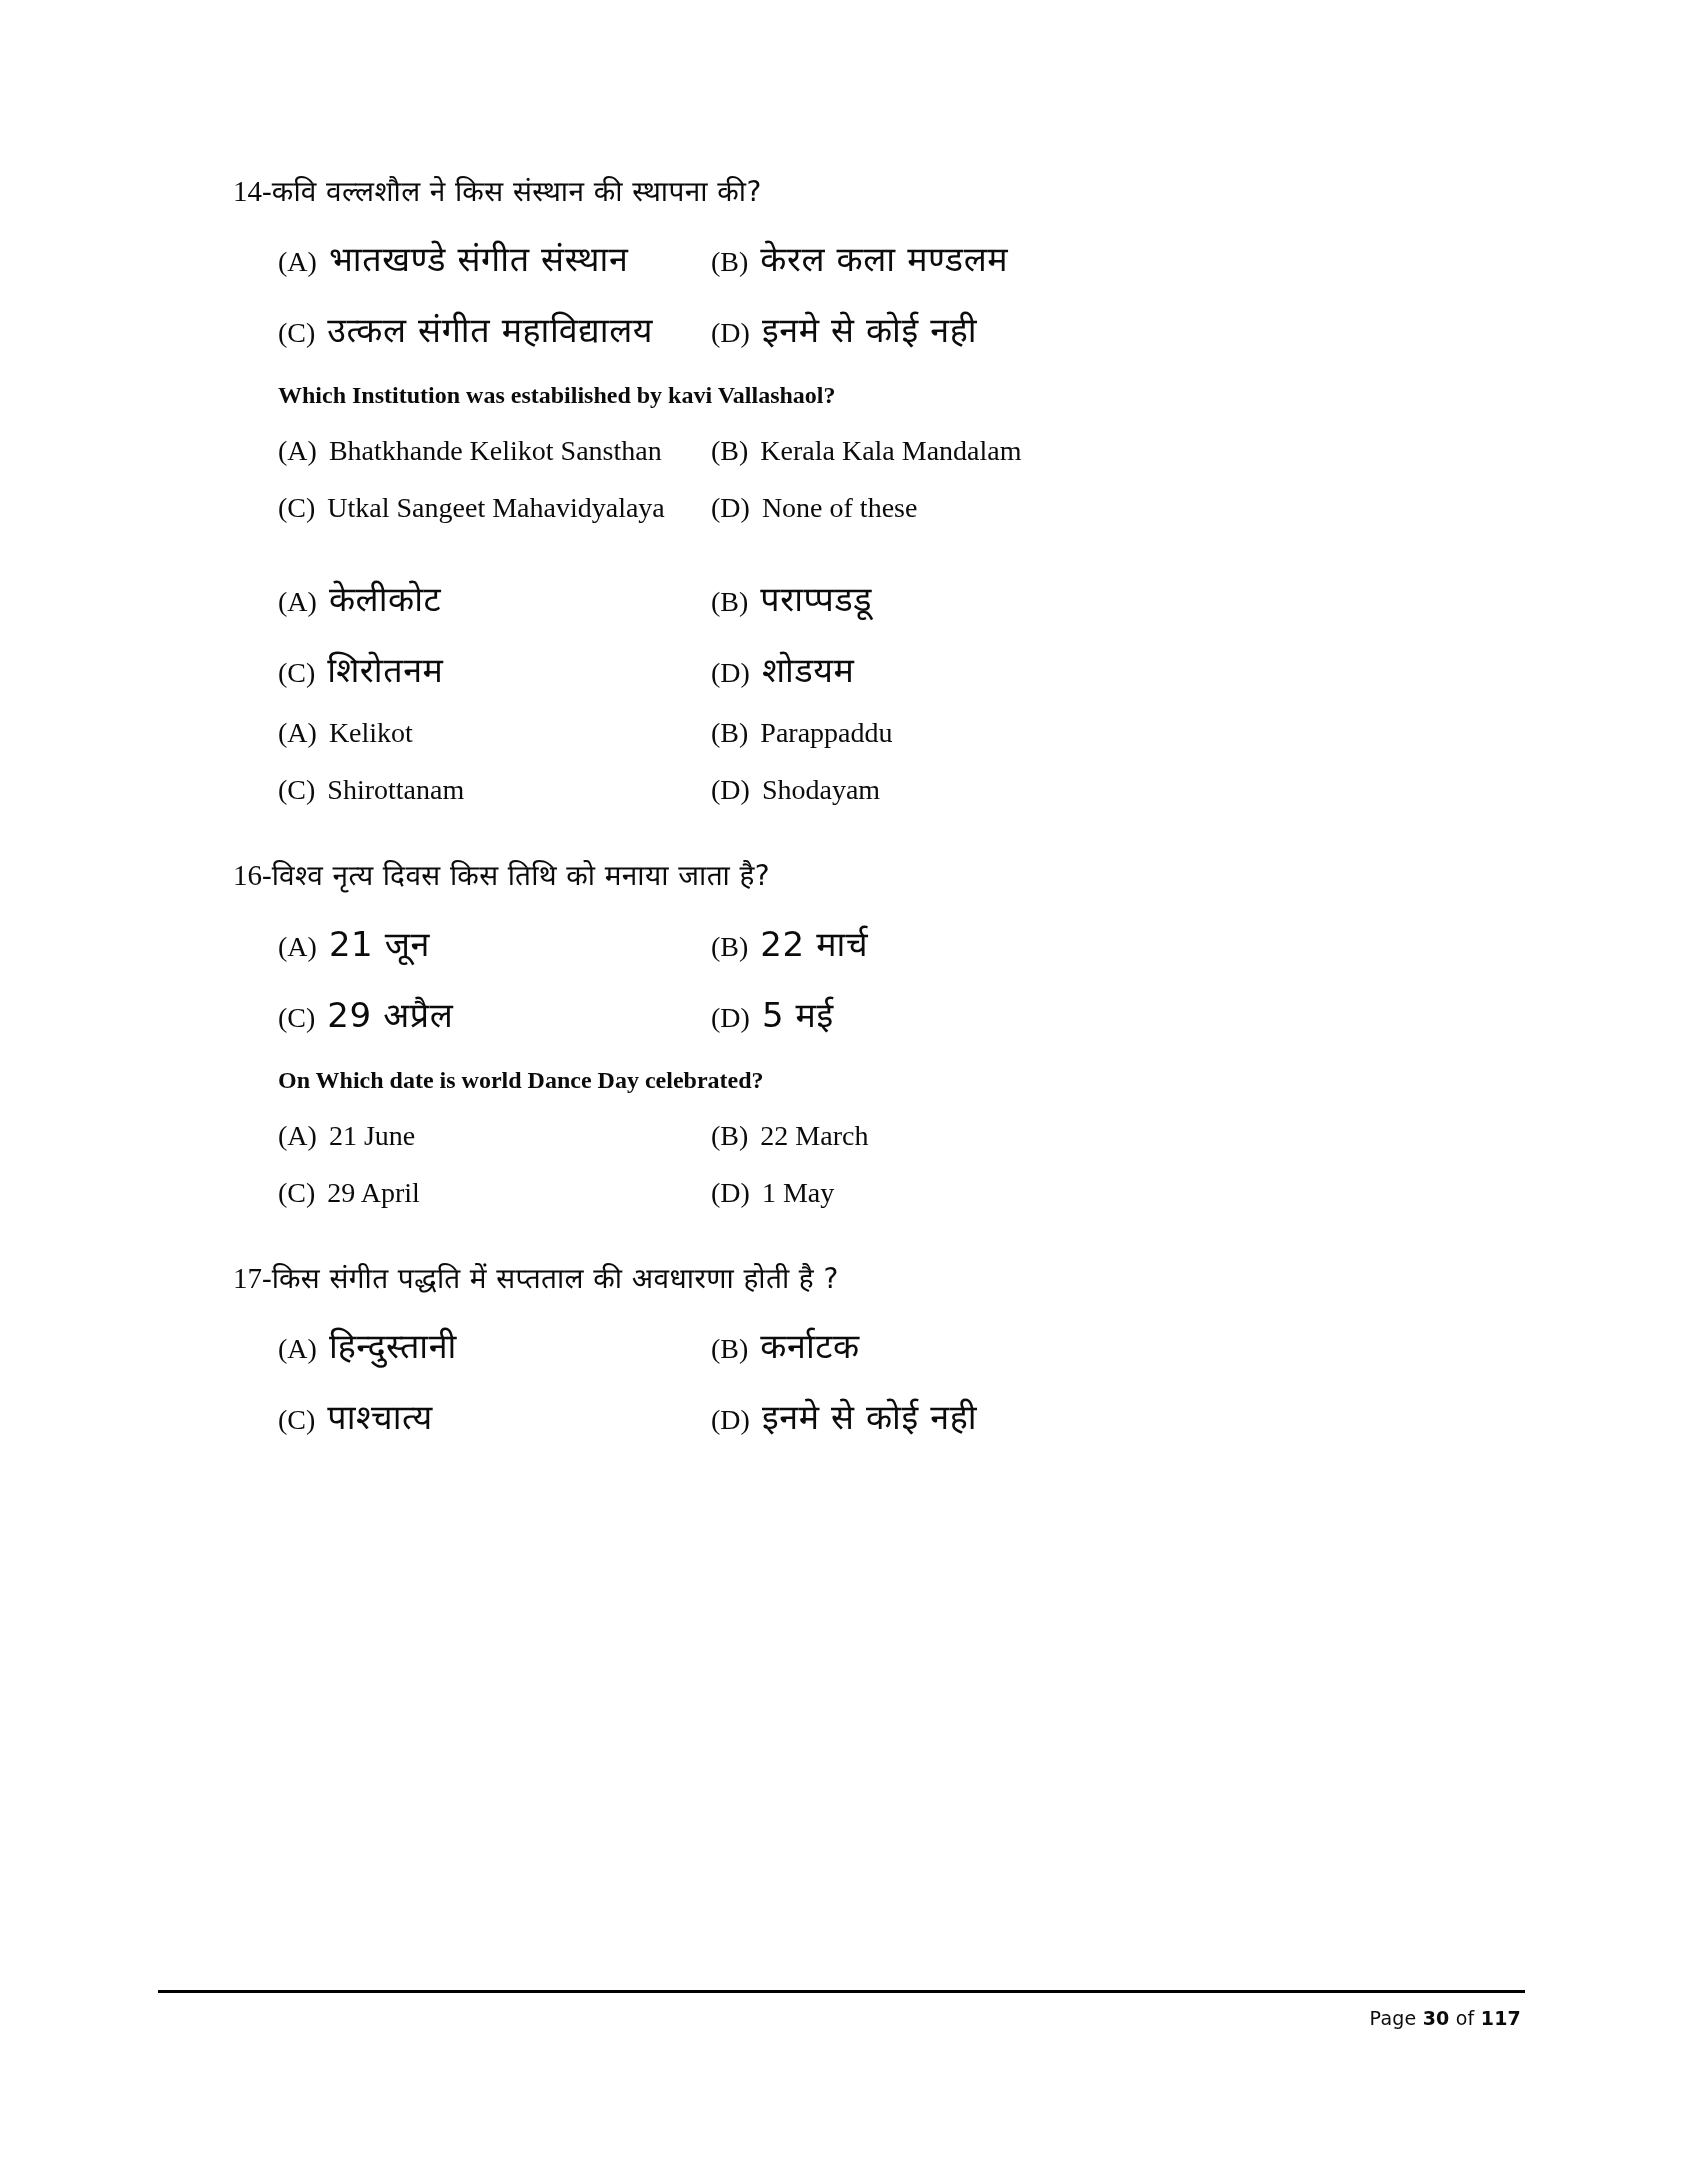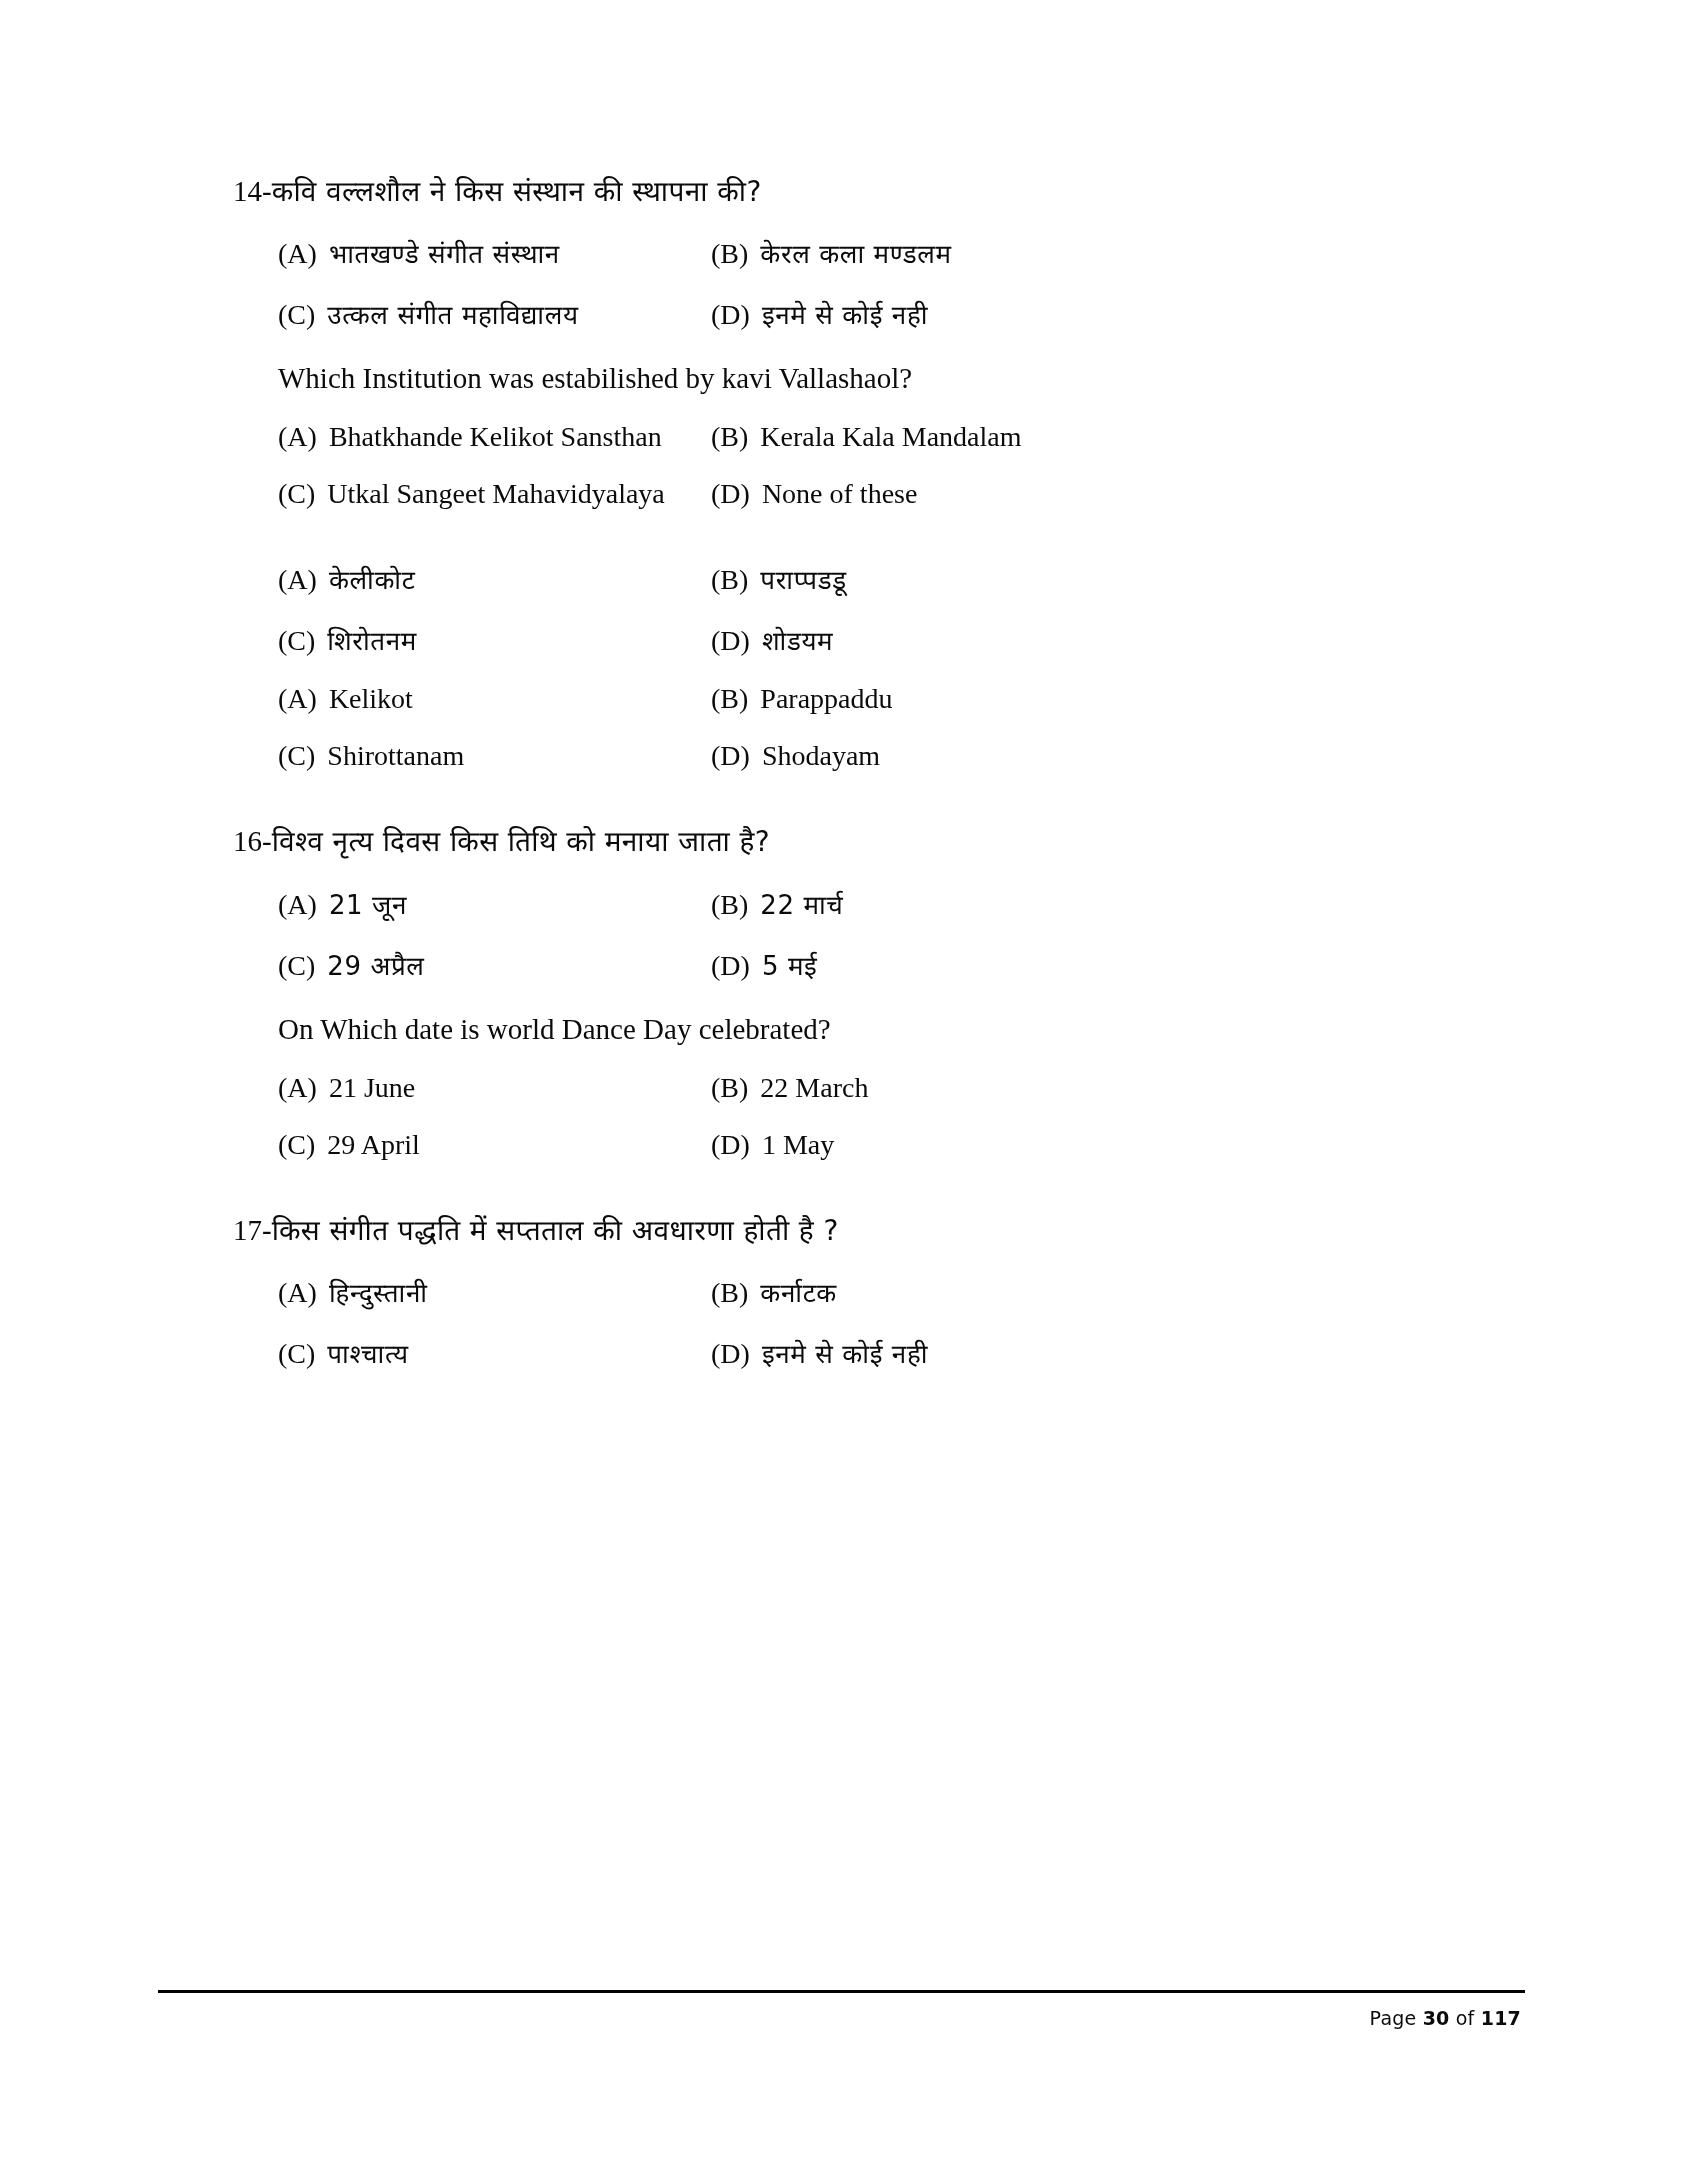--- a/index.html
+++ b/index.html
@@ -62,35 +62,36 @@
   }
   .opt-a { width: 433px; flex: 0 0 433px; }
   .opt-b { flex: 1 1 auto; }
   .opt-key {
     font-size: 28px;
     margin-right: 12px;
     white-space: nowrap;
   }
   .opt-text-dev {
     font-family: "DejaVu Sans", "Liberation Sans", sans-serif;
-    font-size: 26px;
+    font-size: 34px;
     letter-spacing: 0.6px;
     white-space: nowrap;
   }
   .opt-text-en {
     font-size: 28px;
     white-space: nowrap;
   }
 
   .qstem-en {
-    font-size: 29px;
+    font-size: 24px;
     margin-left: 42px;
     margin-top: 30px;
     margin-bottom: 26px;
     white-space: nowrap;
+    font-weight: bold;
   }
 
   
   .footer {
     position: absolute;
     left: 158px;
     right: 158px;
     bottom: 149px;
   }
   .footer-rule {

